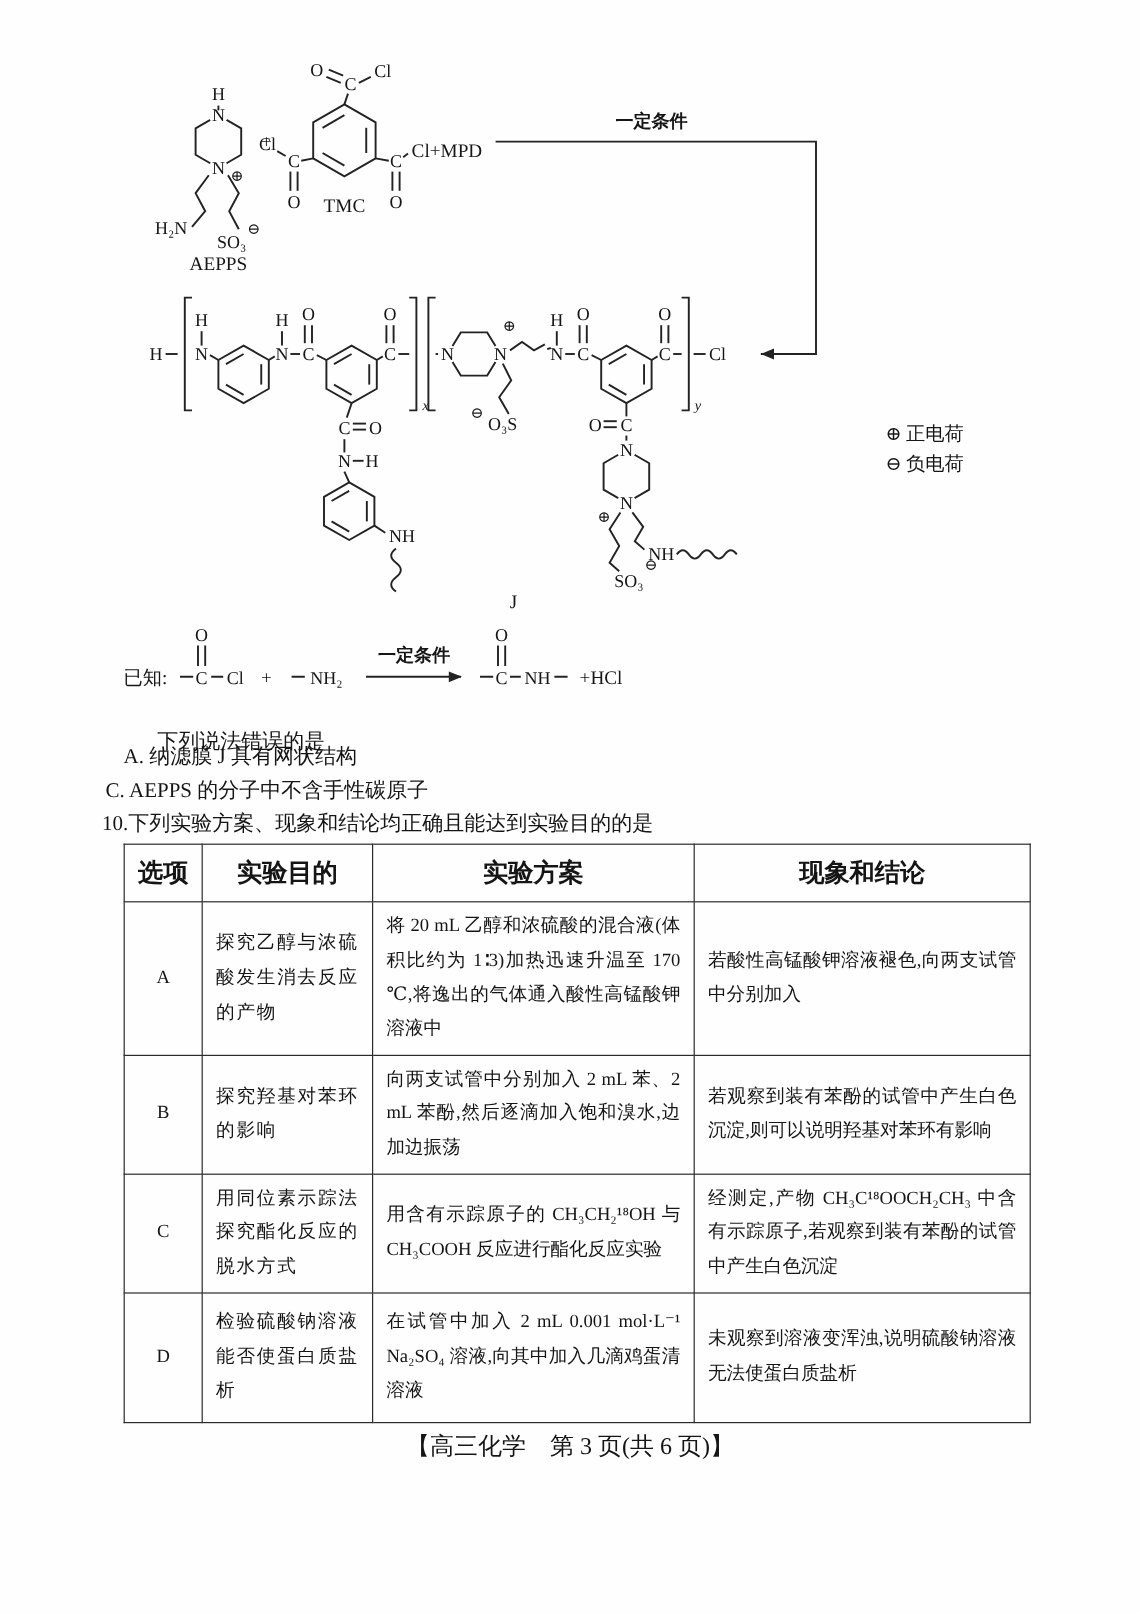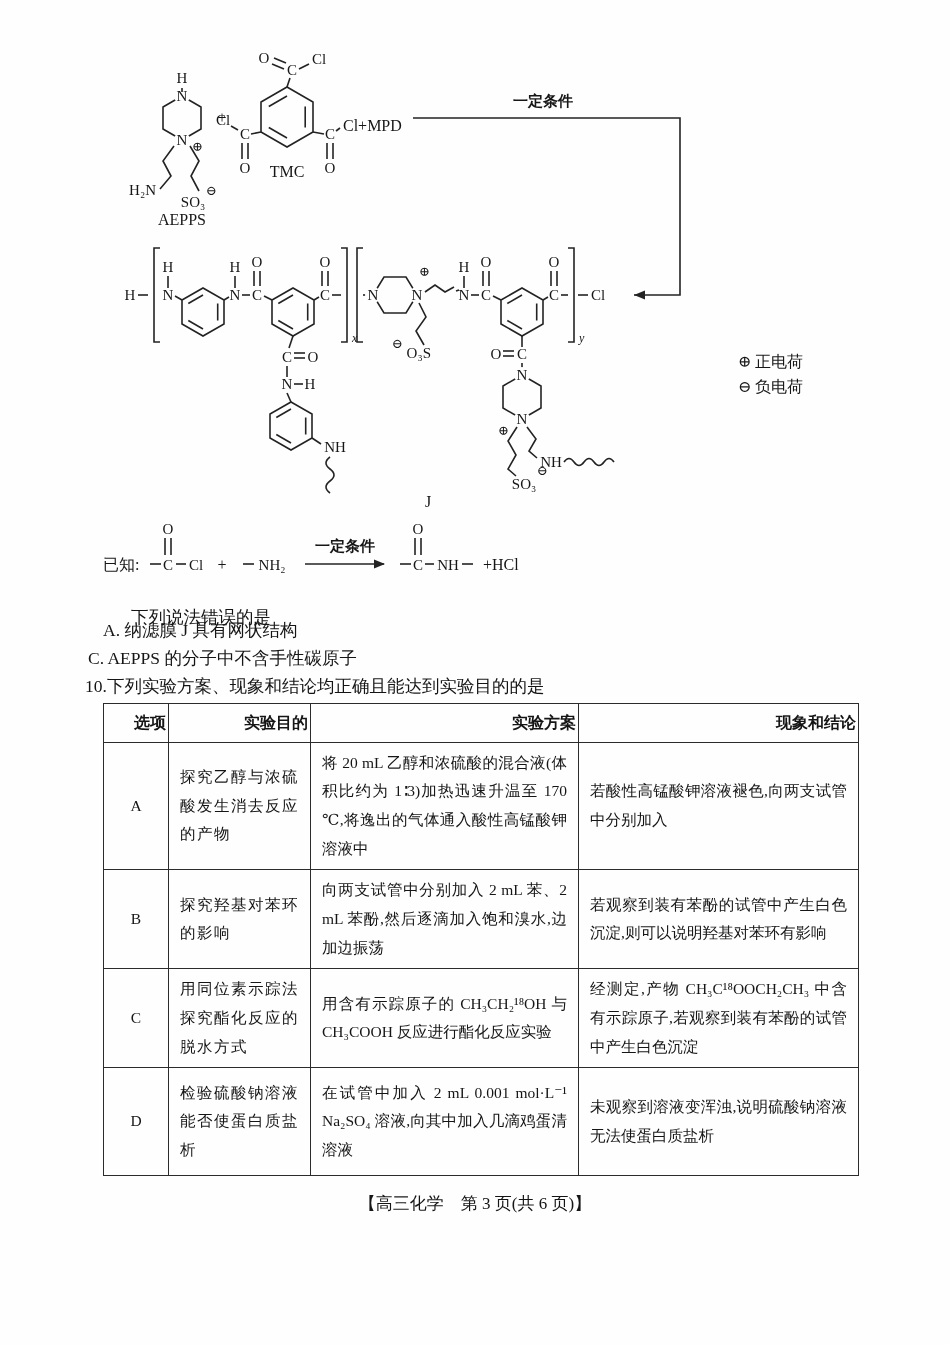--- a/index.html
+++ b/index.html
@@ -12,25 +12,25 @@
   svg circle.mask{fill:#fefefe;stroke:none;}
   svg text{fill:#161616;font-family:"Liberation Serif","DejaVu Serif",serif;font-size:15px;}
   svg text.lbl{font-size:16px;}
   svg text.chg{font-size:13px;}
   svg text.cond{font-size:15px;font-weight:bold;}
   svg text.subix{font-size:12px;font-style:italic;}
   .tline{font-size:17.5px;line-height:26px;white-space:nowrap;}
   .qtable{border-collapse:collapse;table-layout:fixed;width:755px;}
   .qtable th,.qtable td{border:1.6px solid #2b2b2b;font-weight:normal;
         font-size:15.5px;line-height:1.85;padding:6px 11px;vertical-align:middle;}
-  .qtable th{font-weight:bold;font-size:16px;padding:4px 2px;text-align:right;}
+  .qtable th{font-weight:bold;font-size:21px;padding:4px 2px;text-align:center;}
   .col-opt{text-align:center;}
   .col-purpose{text-align:justify;letter-spacing:1.5px;}
   .col-plan,.col-result{text-align:justify;text-align-last:left;}
-  .footer{width:950px;text-align:center;font-size:17px;}
+  .footer{width:950px;text-align:center;font-size:20px;}
 </style>
 </head>
 <body>
 
 <div class="page">
 
   <svg class="abs" style="left:0;top:45px;" width="950" height="470" viewBox="0 0 950 470">
 
     <g>
       <polygon points="182,51 201,62 201,84 182,95 163,84 163,62"></polygon>

